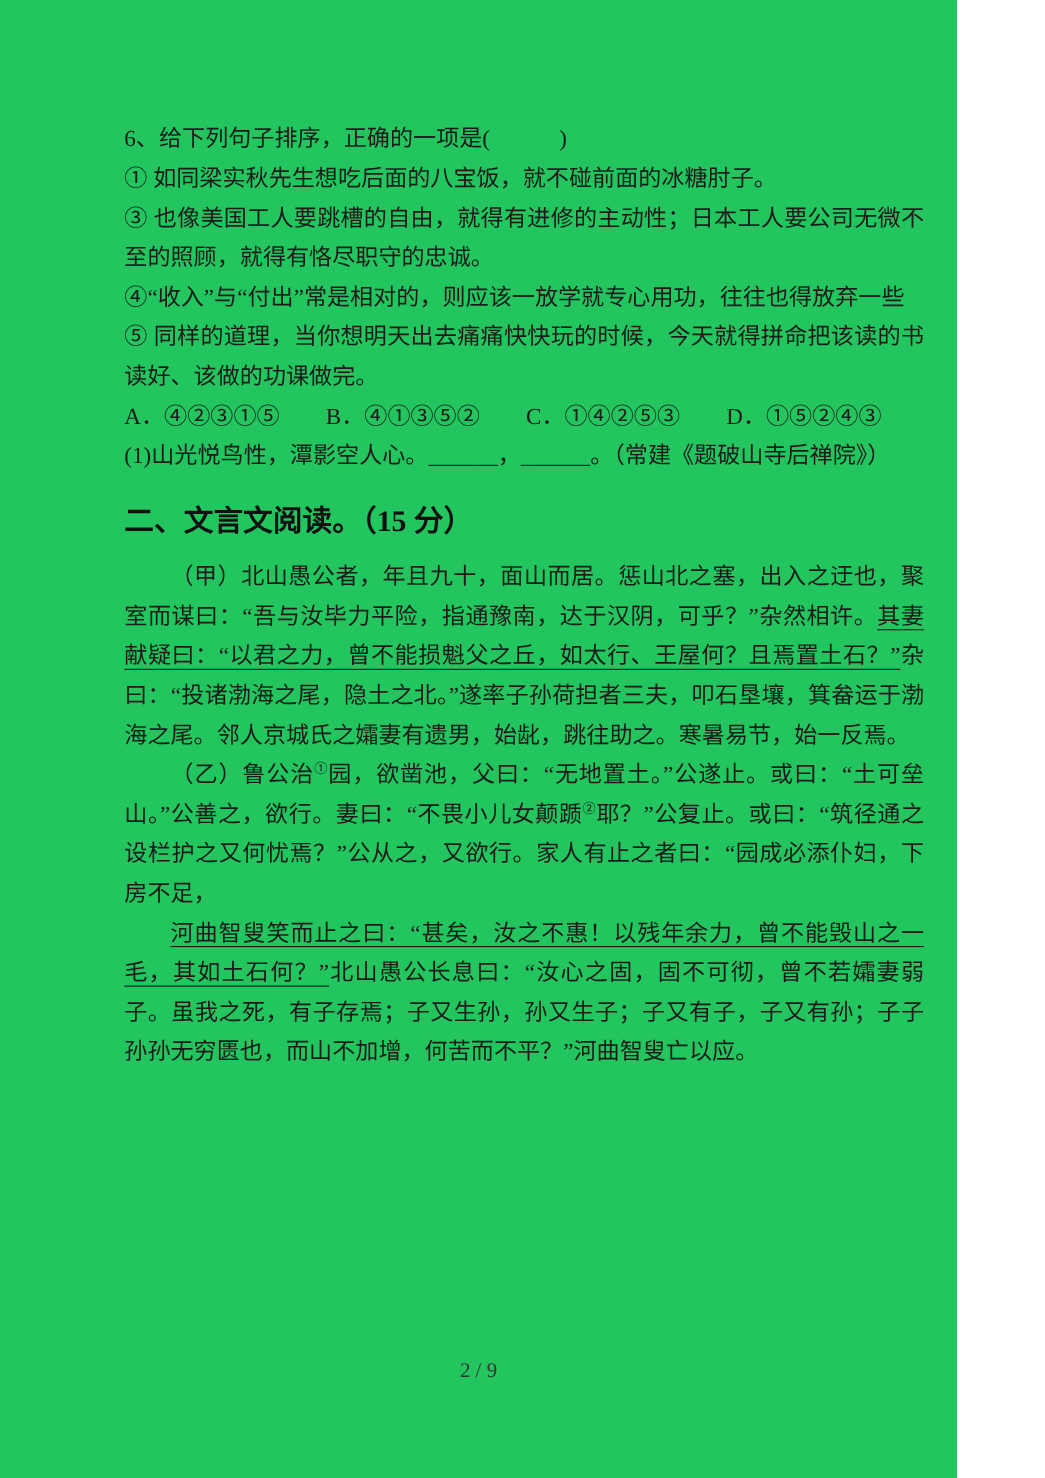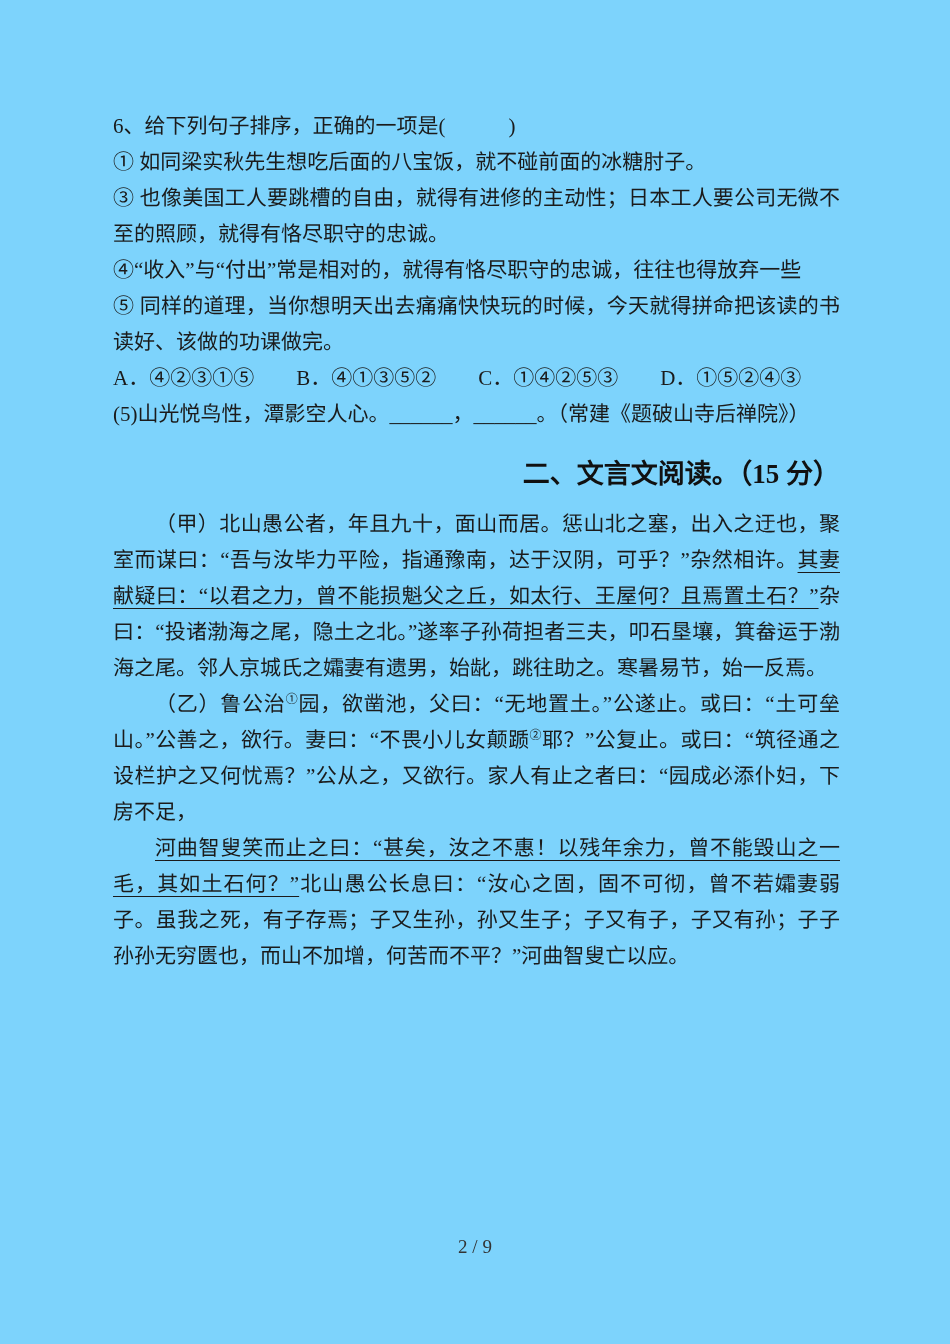--- a/index.html
+++ b/index.html
@@ -2,23 +2,23 @@
 <html lang="zh-CN"><head>
 <meta charset="utf-8">
 <style>
   html, body {
     margin: 0;
     padding: 0;
     background: #ffffff;
   }
   .page {
     position: relative;
-    width: 950px;
+    width: 870px;
     height: 1344px;
-    background: #7dd3fc;
+    background: #22c55e;
     overflow: hidden;
     font-family: "Liberation Serif", "DejaVu Serif", serif;
     color: #1b1b1b;
   }
   .content {
     position: absolute;
     left: 113px;
     top: 108px;
     width: 727px;
   }
@@ -32,21 +32,21 @@
   p.indent {
     text-indent: 2em;
     font-family: Liberation Serif, serif;
   }
   h2.heading {
     margin: 20px 0 10px 0;
     font-size: 27px;
     line-height: 44px;
     font-weight: bold;
     color: #111111;
-    text-align: right;
+    text-align: left;
   }
   .u {
     text-decoration: underline;
     text-underline-offset: 5px;
     text-decoration-thickness: 1px;
   }
   sup.fn {
     font-size: 12px;
     line-height: 0;
     vertical-align: super;
@@ -63,23 +63,23 @@
   }
 </style>
 </head>
 <body>
 
 <div class="page">
   <div class="content" id="content">
       <p class="para"><span>6、给下列句子排序，正确的一项是(　　　)</span></p>
       <p class="para"><span>① 如同梁实秋先生想吃后面的八宝饭，就不碰前面的冰糖肘子。</span></p>
       <p class="para"><span>③ 也像美国工人要跳槽的自由，就得有进修的主动性；日本工人要公司无微不至的照顾，就得有恪尽职守的忠诚。</span></p>
-      <p class="para"><span>④“收入”与“付出”常是相对的，就得有恪尽职守的忠诚，往往也得放弃一些</span></p>
+      <p class="para"><span>④“收入”与“付出”常是相对的，则应该一放学就专心用功，往往也得放弃一些</span></p>
       <p class="para"><span>⑤ 同样的道理，当你想明天出去痛痛快快玩的时候，今天就得拼命把该读的书读好、该做的功课做完。</span></p>
       <p class="para"><span>A．④②③①⑤　　B．④①③⑤②　　C．①④②⑤③　　D．①⑤②④③</span></p>
-      <p class="para"><span>(5)山光悦鸟性，潭影空人心。______，______。（常建《题破山寺后禅院》）</span></p>
+      <p class="para"><span>(1)山光悦鸟性，潭影空人心。______，______。（常建《题破山寺后禅院》）</span></p>
       <h2 class="heading"><span>二、文言文阅读。（15 分）</span></h2>
       <p class="para indent"><span>（甲）北山愚公者，年且九十，面山而居。惩山北之塞，出入之迂也，聚室而谋曰：“吾与汝毕力平险，指通豫南，达于汉阴，可乎？”杂然相许。</span><span class="u">其妻献疑曰：“以君之力，曾不能损魁父之丘，如太行、王屋何？且焉置土石？”</span><span>杂曰：“投诸渤海之尾，隐土之北。”遂率子孙荷担者三夫，叩石垦壤，箕畚运于渤海之尾。邻人京城氏之孀妻有遗男，始龀，跳往助之。寒暑易节，始一反焉。</span></p>
       <p class="para indent"><span>（乙）鲁公治</span><sup class="fn">①</sup><span>园，欲凿池，父曰：“无地置土。”公遂止。或曰：“土可垒山。”公善之，欲行。妻曰：“不畏小儿女颠踬</span><sup class="fn">②</sup><span>耶？”公复止。或曰：“筑径通之设栏护之又何忧焉？”公从之，又欲行。家人有止之者曰：“园成必添仆妇，下房不足，</span></p>
       <p class="para indent"><span class="u">河曲智叟笑而止之曰：“甚矣，汝之不惠！以残年余力，曾不能毁山之一毛，其如土石何？”</span><span>北山愚公长息曰：“汝心之固，固不可彻，曾不若孀妻弱子。虽我之死，有子存焉；子又生孙，孙又生子；子又有子，子又有孙；子子孙孙无穷匮也，而山不加增，何苦而不平？”河曲智叟亡以应。</span></p>
     </div>
   <div class="footer">2 / 9</div>
 </div>
 
 </body></html>

